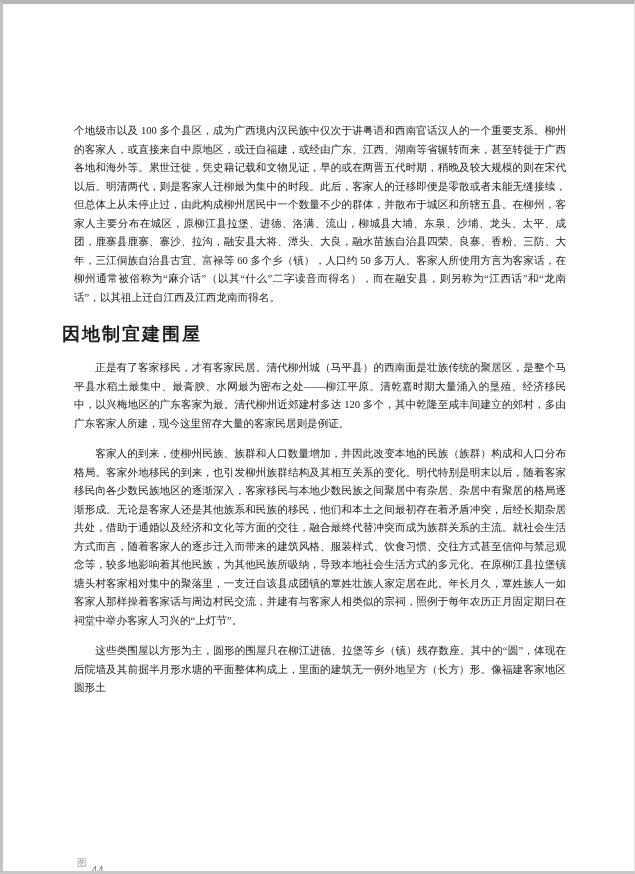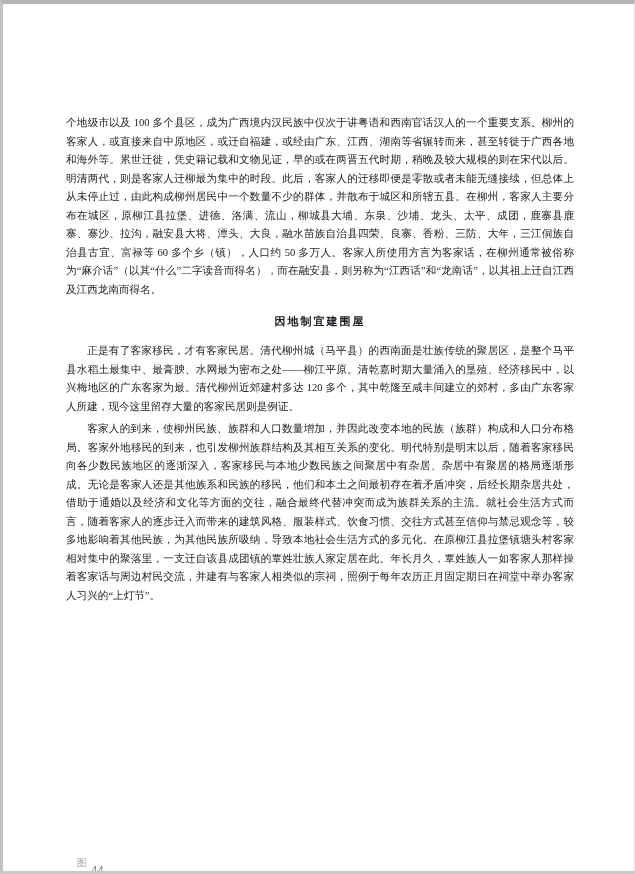--- a/index.html
+++ b/index.html
@@ -23,34 +23,33 @@
     overflow: hidden;
   }
   .content {
     position: absolute;
     left: 59px;
     top: 106px;
     width: 516px;
     color: #212127;
   }
   .para {
-    margin: 4px;
+    margin: 12px;
     font-size: 10.6px;
     line-height: 18.5px;
     text-align: justify;
     text-indent: 2em;
     word-break: break-all;
   }
   .para.no-indent {
     text-indent: 0;
   }
   .section-heading {
     margin: 15px 0 13px 0;
-    text-align: center;
-    font-size: 11px;
+    font-size: 18px;
     font-weight: bold;
     letter-spacing: 2px;
     color: #1c1c22;
   }
   .footer {
     position: absolute;
     left: 74px;
     top: 845px;
     display: flex;
     align-items: center;
@@ -72,19 +71,20 @@
 </style>
 </head>
 <body>
 
 <div class="page">
   <div class="content">
     <p class="para no-indent">个地级市以及 100 多个县区，成为广西境内汉民族中仅次于讲粤语和西南官话汉人的一个重要支系。柳州的客家人，或直接来自中原地区，或迁自福建，或经由广东、江西、湖南等省辗转而来，甚至转徙于广西各地和海外等。累世迁徙，凭史籍记载和文物见证，早的或在两晋五代时期，稍晚及较大规模的则在宋代以后。明清两代，则是客家人迁柳最为集中的时段。此后，客家人的迁移即便是零散或者未能无缝接续，但总体上从未停止过，由此构成柳州居民中一个数量不少的群体，并散布于城区和所辖五县。在柳州，客家人主要分布在城区，原柳江县拉堡、进德、洛满、流山，柳城县大埔、东泉、沙埔、龙头、太平、成团，鹿寨县鹿寨、寨沙、拉沟，融安县大将、潭头、大良，融水苗族自治县四荣、良寨、香粉、三防、大年，三江侗族自治县古宜、富禄等 60 多个乡（镇），人口约 50 多万人。客家人所使用方言为客家话，在柳州通常被俗称为“麻介话”（以其“什么”二字读音而得名），而在融安县，则另称为“江西话”和“龙南话”，以其祖上迁自江西及江西龙南而得名。</p>
     <h2 class="section-heading">因地制宜建围屋</h2>
     <p class="para">正是有了客家移民，才有客家民居。清代柳州城（马平县）的西南面是壮族传统的聚居区，是整个马平县水稻土最集中、最膏腴、水网最为密布之处——柳江平原。清乾嘉时期大量涌入的垦殖、经济移民中，以兴梅地区的广东客家为最。清代柳州近郊建村多达 120 多个，其中乾隆至咸丰间建立的郊村，多由广东客家人所建，现今这里留存大量的客家民居则是例证。</p>
     <p class="para">客家人的到来，使柳州民族、族群和人口数量增加，并因此改变本地的民族（族群）构成和人口分布格局。客家外地移民的到来，也引发柳州族群结构及其相互关系的变化。明代特别是明末以后，随着客家移民向各少数民族地区的逐渐深入，客家移民与本地少数民族之间聚居中有杂居、杂居中有聚居的格局逐渐形成。无论是客家人还是其他族系和民族的移民，他们和本土之间最初存在着矛盾冲突，后经长期杂居共处，借助于通婚以及经济和文化等方面的交往，融合最终代替冲突而成为族群关系的主流。就社会生活方式而言，随着客家人的逐步迁入而带来的建筑风格、服装样式、饮食习惯、交往方式甚至信仰与禁忌观念等，较多地影响着其他民族，为其他民族所吸纳，导致本地社会生活方式的多元化。在原柳江县拉堡镇塘头村客家相对集中的聚落里，一支迁自该县成团镇的覃姓壮族人家定居在此。年长月久，覃姓族人一如客家人那样操着客家话与周边村民交流，并建有与客家人相类似的宗祠，照例于每年农历正月固定期日在祠堂中举办客家人习兴的“上灯节”。</p>
+    <p class="para">这些类围屋以方形为主，圆形的围屋只在柳江进德、拉堡等乡（镇）残存数座。其中的“圆”，体现在后院墙及其前掘半月形水塘的平面整体构成上，里面的建筑无一例外地呈方（长方）形。像福建客家地区圆形土</p>
   </div>
 
   <div class="footer">
     <span class="ornament">图</span>
     <span class="page-num">44</span>
   </div>
 </div>
 
 </body></html>

